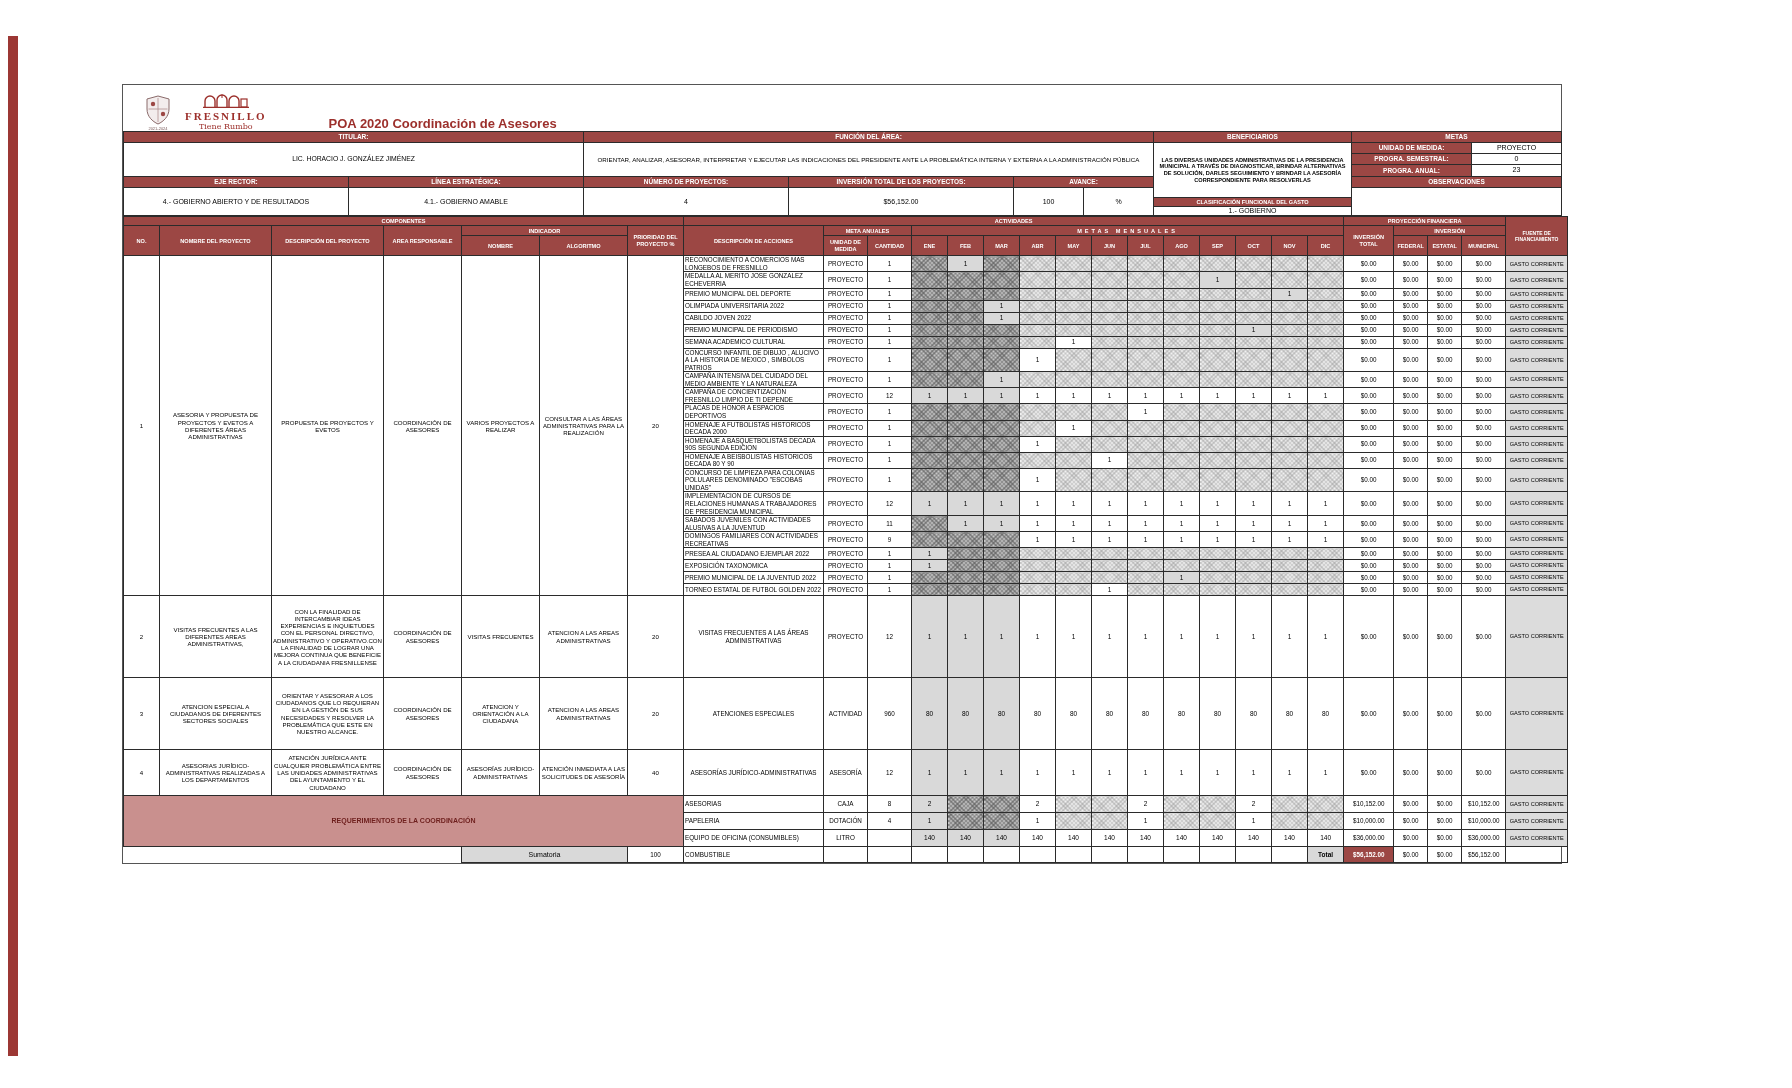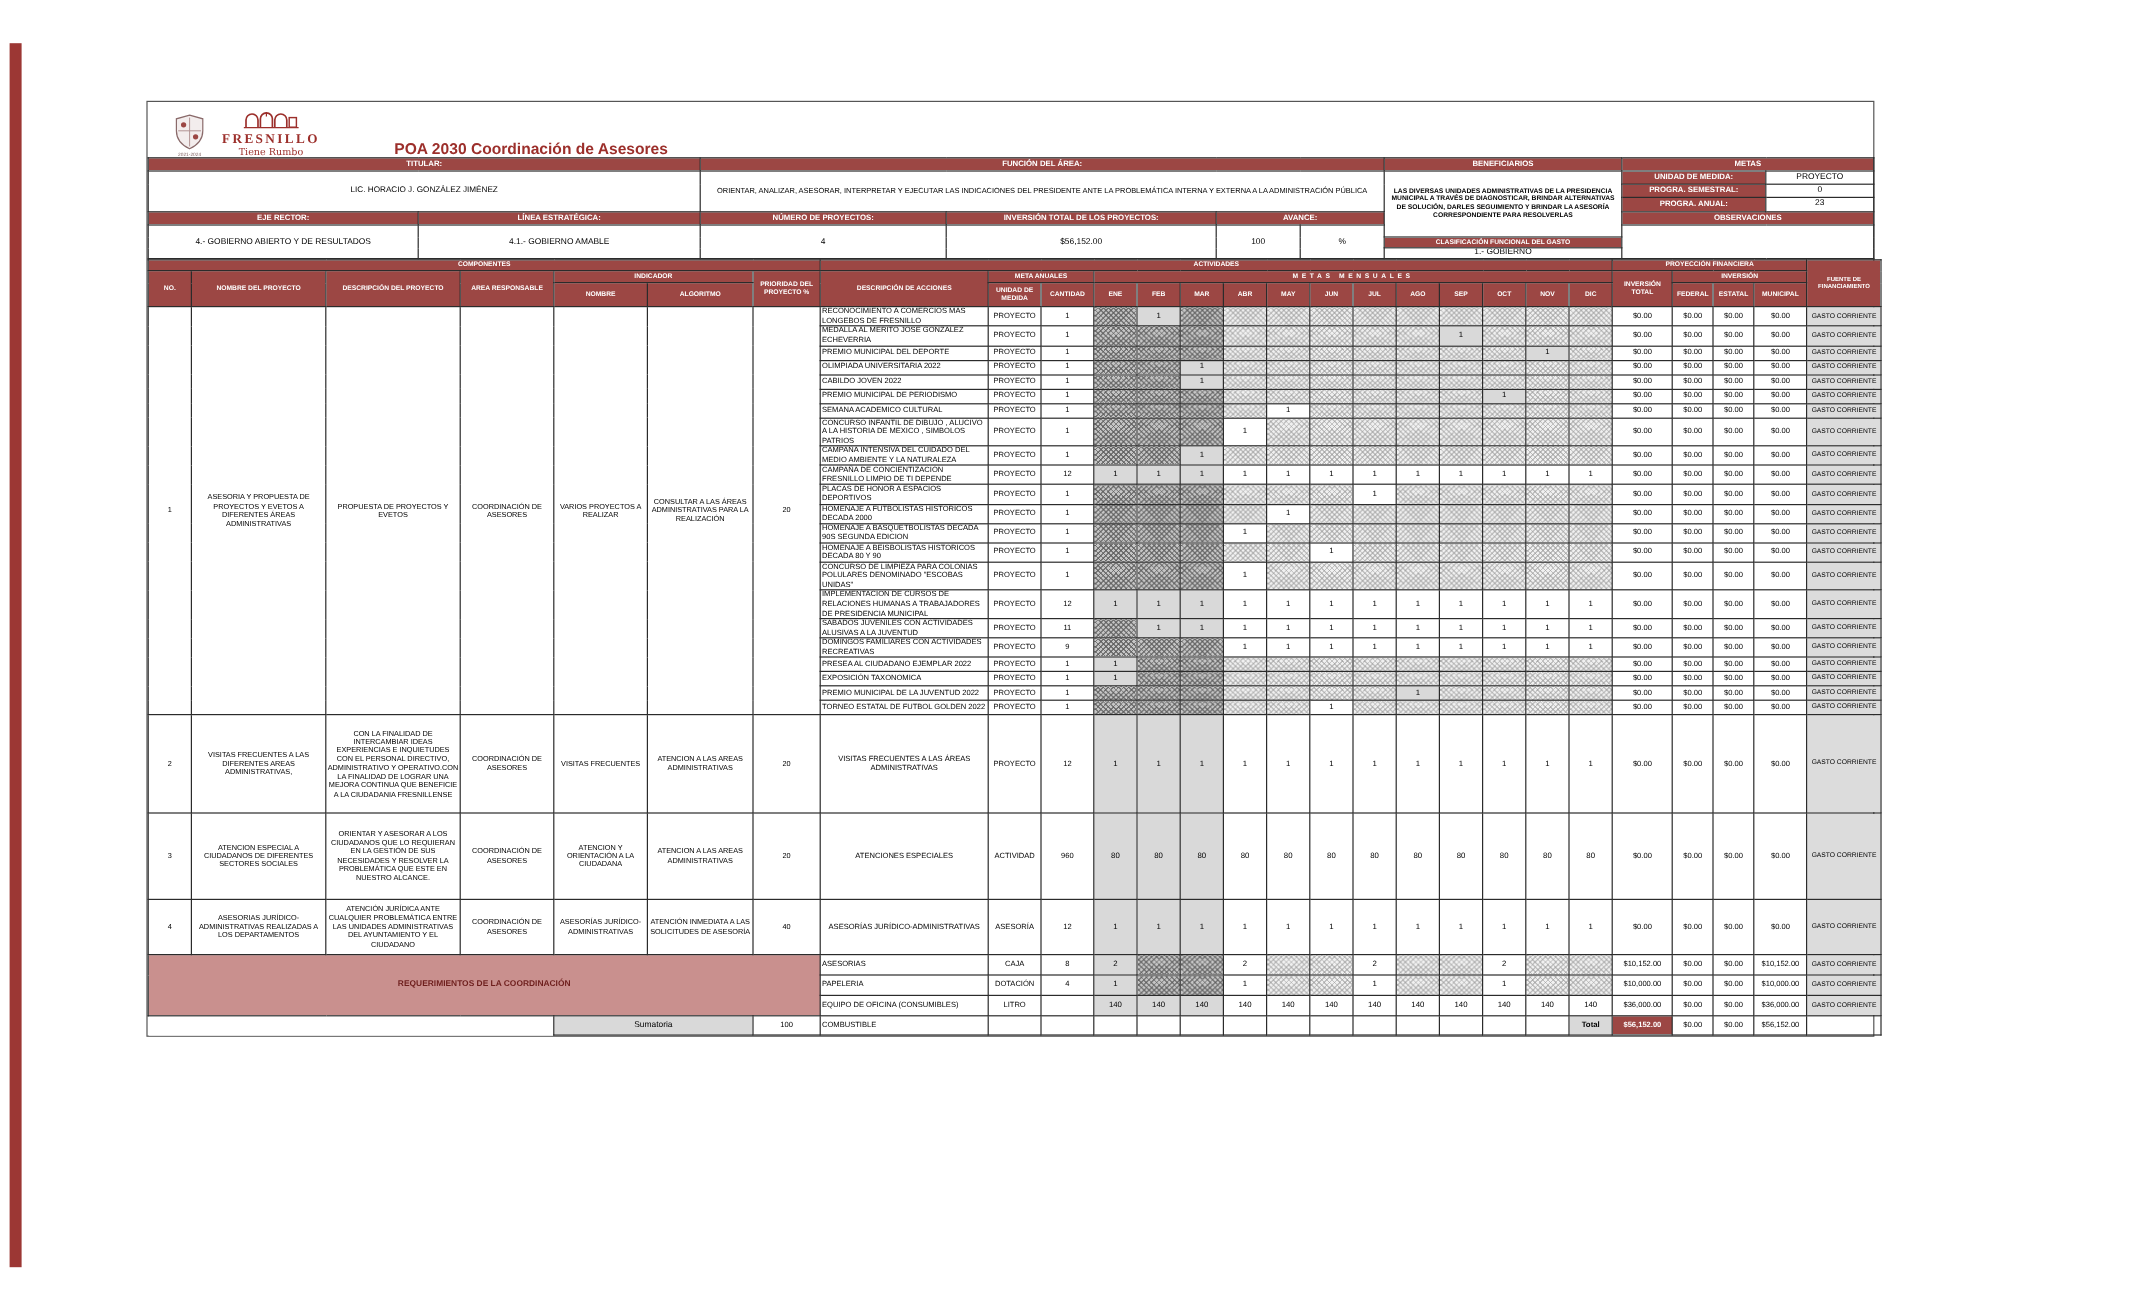--- a/index.html
+++ b/index.html
@@ -76,21 +76,21 @@
             <path d="M14 13 V6 A5 5 0 0 1 24 6 V13" fill="none" stroke="#9C2F2B" stroke-width="1.4"></path>
             <path d="M26 13 V7 A5 5 0 0 1 36 7 V13" fill="none" stroke="#9C2F2B" stroke-width="1.4"></path>
             <rect x="38" y="5" width="6" height="8" fill="none" stroke="#9C2F2B" stroke-width="1.2"></rect>
             <line x1="0" y1="13.4" x2="46" y2="13.4" stroke="#9C2F2B" stroke-width="1.2"></line>
             <line x1="19" y1="0.5" x2="19" y2="4" stroke="#9C2F2B" stroke-width="1"></line>
           </svg>
         </span>
         <span class="word">FRESNILLO</span>
         <span class="slogan">Tiene Rumbo</span>
       </div>
-      <div class="doc-title">POA 2030 Coordinación de Asesores</div>
+      <div class="doc-title">POA 2020 Coordinación de Asesores</div>
     </div>
 
     <table class="info">
       <colgroup>
         <col style="width:225px">
           <col style="width:235px">
           <col style="width:205px">
           <col style="width:225px">
         <col style="width:70px">
           <col style="width:70px">

